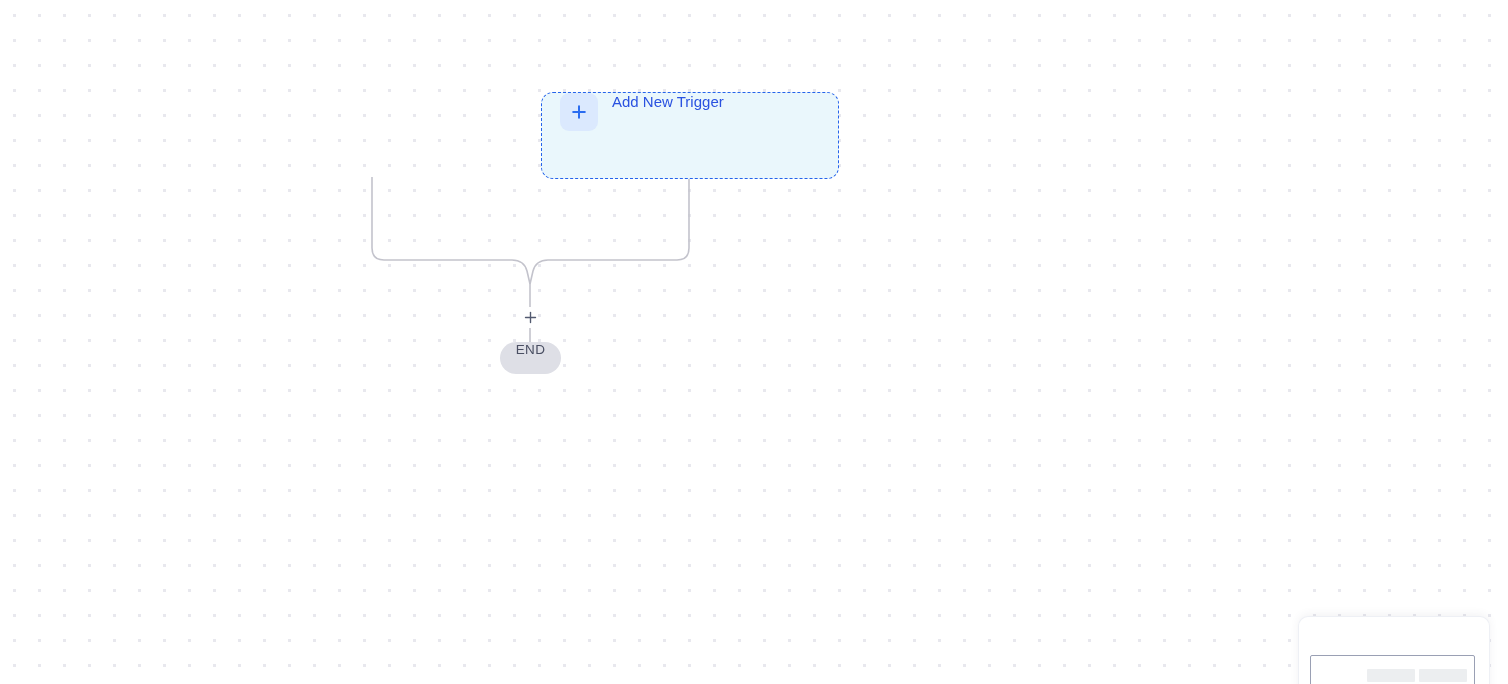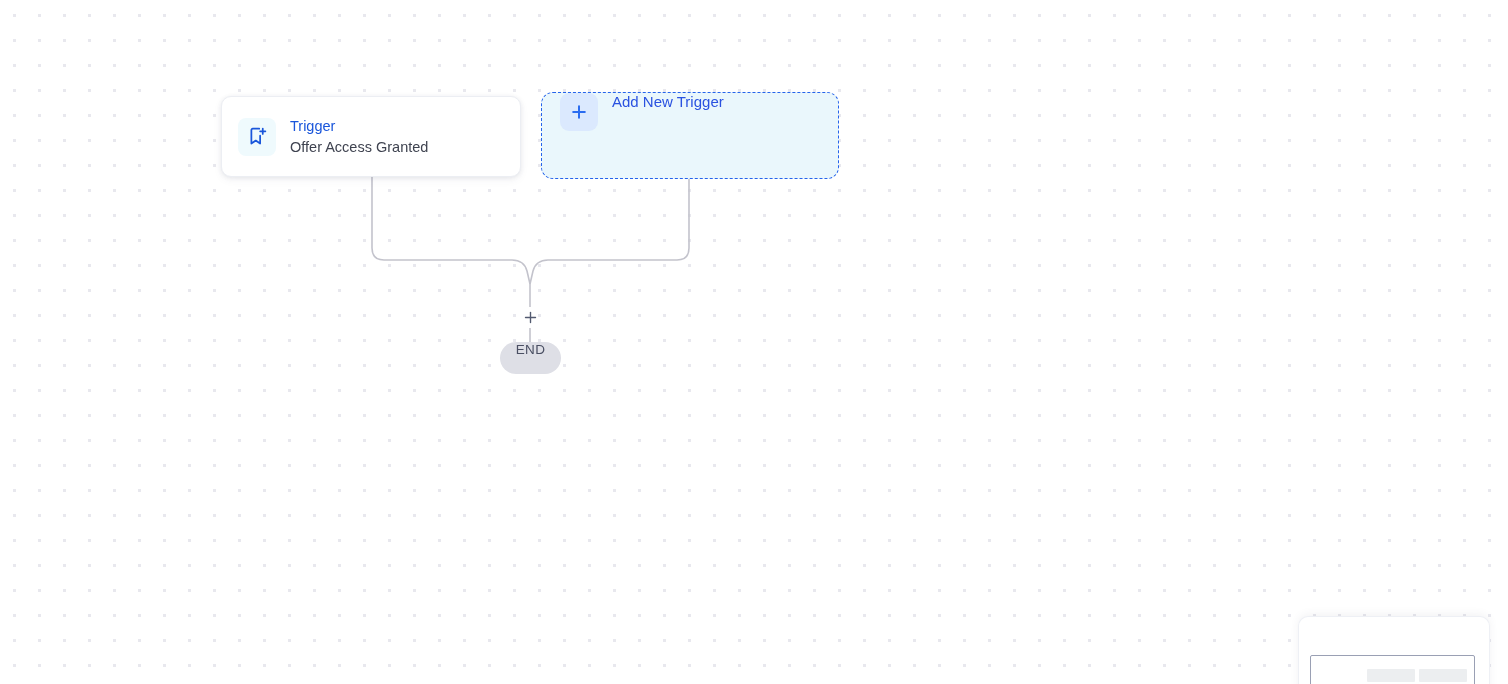--- a/index.html
+++ b/index.html
@@ -195,33 +195,20 @@
 
     <path class="connector-path" d="M 372,177 L 372,248 Q 372,260 384,260 L 512,260 Q 524,260 527,271 L 530,284"></path>
 
     <path class="connector-path" d="M 689,179 L 689,248 Q 689,260 677,260 L 548,260 Q 536,260 533,271 L 530,284"></path>
 
     <path class="connector-path" d="M 530,284 L 530,307"></path>
 
     <path class="connector-path" d="M 530,328 L 530,344"></path>
   </svg>
 
-  <div id="trigger-node">
-    <span class="node-icon-tile">
-      <svg width="21" height="21" viewBox="0 0 24 24" fill="none" stroke="#1a56db" stroke-width="2" stroke-linecap="round" stroke-linejoin="round">
-        <path d="M14 3H6.5A1.5 1.5 0 0 0 5 4.5V20l5-3.4 5 3.4V11"></path>
-        <path d="M18 3v6"></path>
-        <path d="M15 6h6"></path>
-      </svg>
-    </span>
-    <span class="node-text-wrap">
-      <span id="trigger-kind">Trigger</span>
-      <span id="trigger-name">Offer Access Granted</span>
-    </span>
-  </div>
 
   <div id="add-trigger-node">
     <span id="add-trigger-plus-tile">
       <svg width="20" height="20" viewBox="0 0 24 24" fill="none" stroke="#2a6cf0" stroke-width="2.4" stroke-linecap="round">
         <path d="M12 5v14"></path>
         <path d="M5 12h14"></path>
       </svg>
     </span>
     <span id="add-trigger-label">Add New Trigger</span>
   </div>

